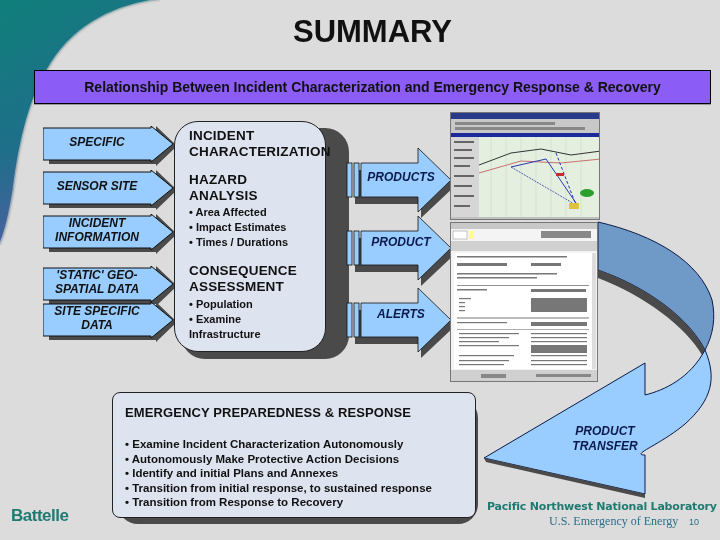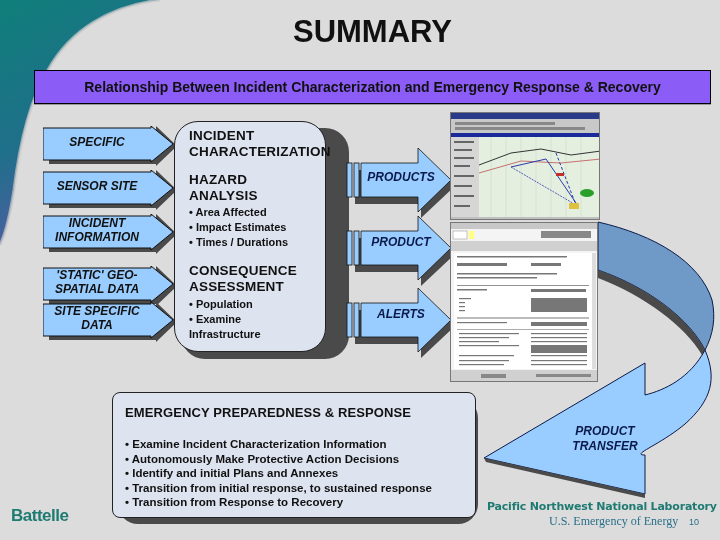--- a/index.html
+++ b/index.html
@@ -301,21 +301,21 @@
     <g fill="#888">
         <rect x="30" y="151" width="25" height="4"></rect>
         <rect x="85" y="151" width="55" height="3"></rect>
       </g>
   </svg>
 </div>
 
 <div class="em-shadow"></div>
 <div class="em-box">
   <div class="h">EMERGENCY PREPAREDNESS &amp; RESPONSE</div>
-  <div class="b">• Examine Incident Characterization Information</div>
+  <div class="b">• Examine Incident Characterization Autonomously</div>
   <div class="b">• Autonomously Make Protective Action Decisions</div>
   <div class="b">• Identify and initial Plans and Annexes</div>
   <div class="b">• Transition from initial response, to sustained response</div>
   <div class="b">• Transition from Response to Recovery</div>
 </div>
 
 <div class="pt-label">
   <div>PRODUCT</div>
   <div>TRANSFER</div>
 </div>

